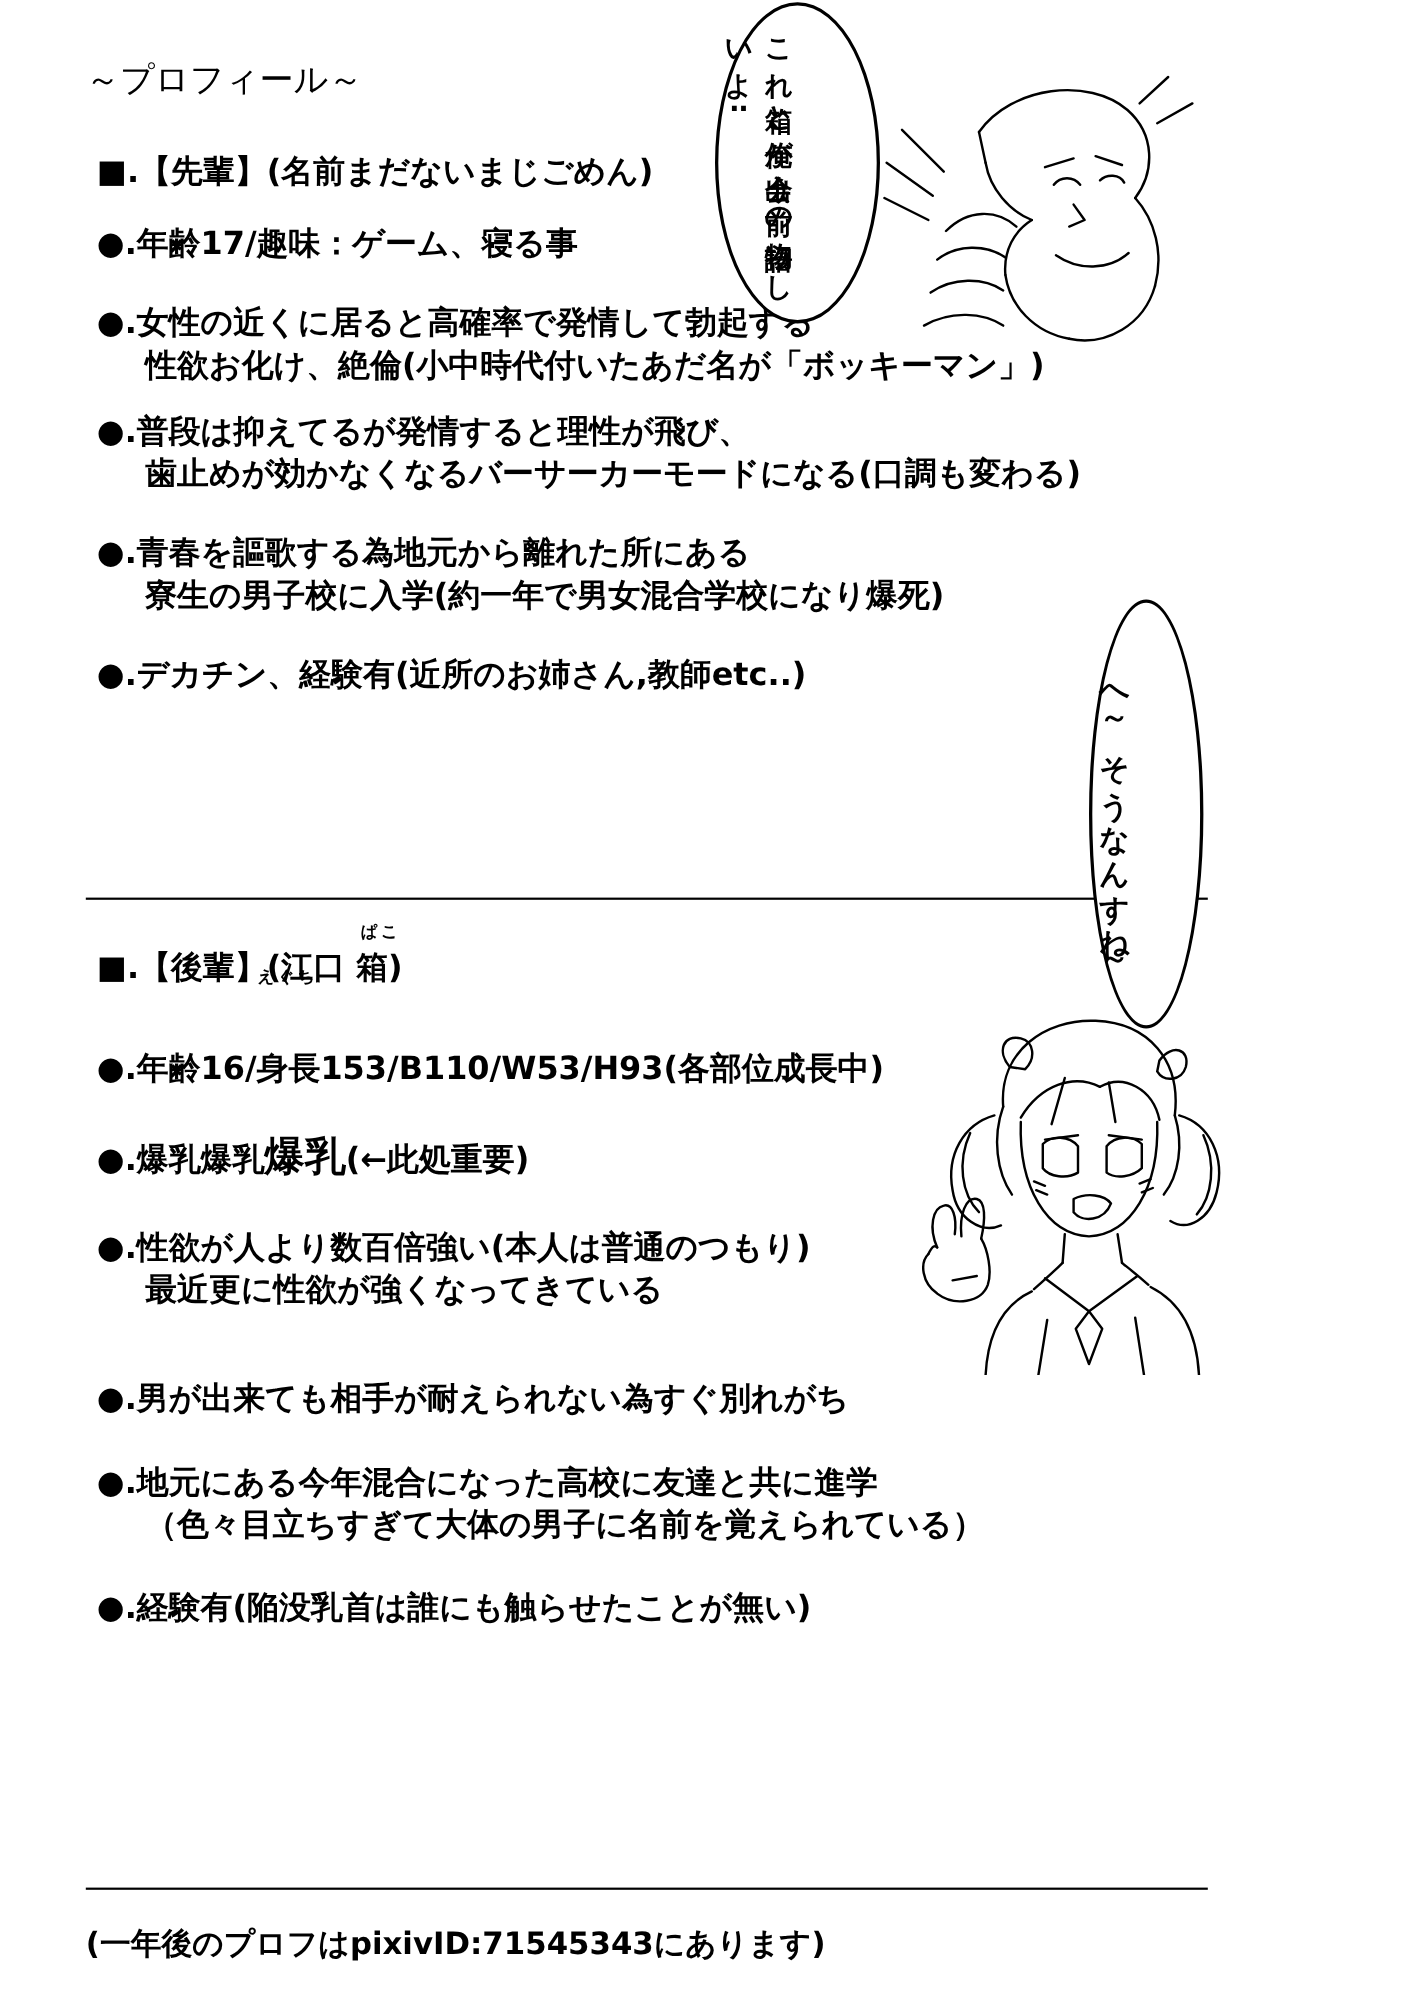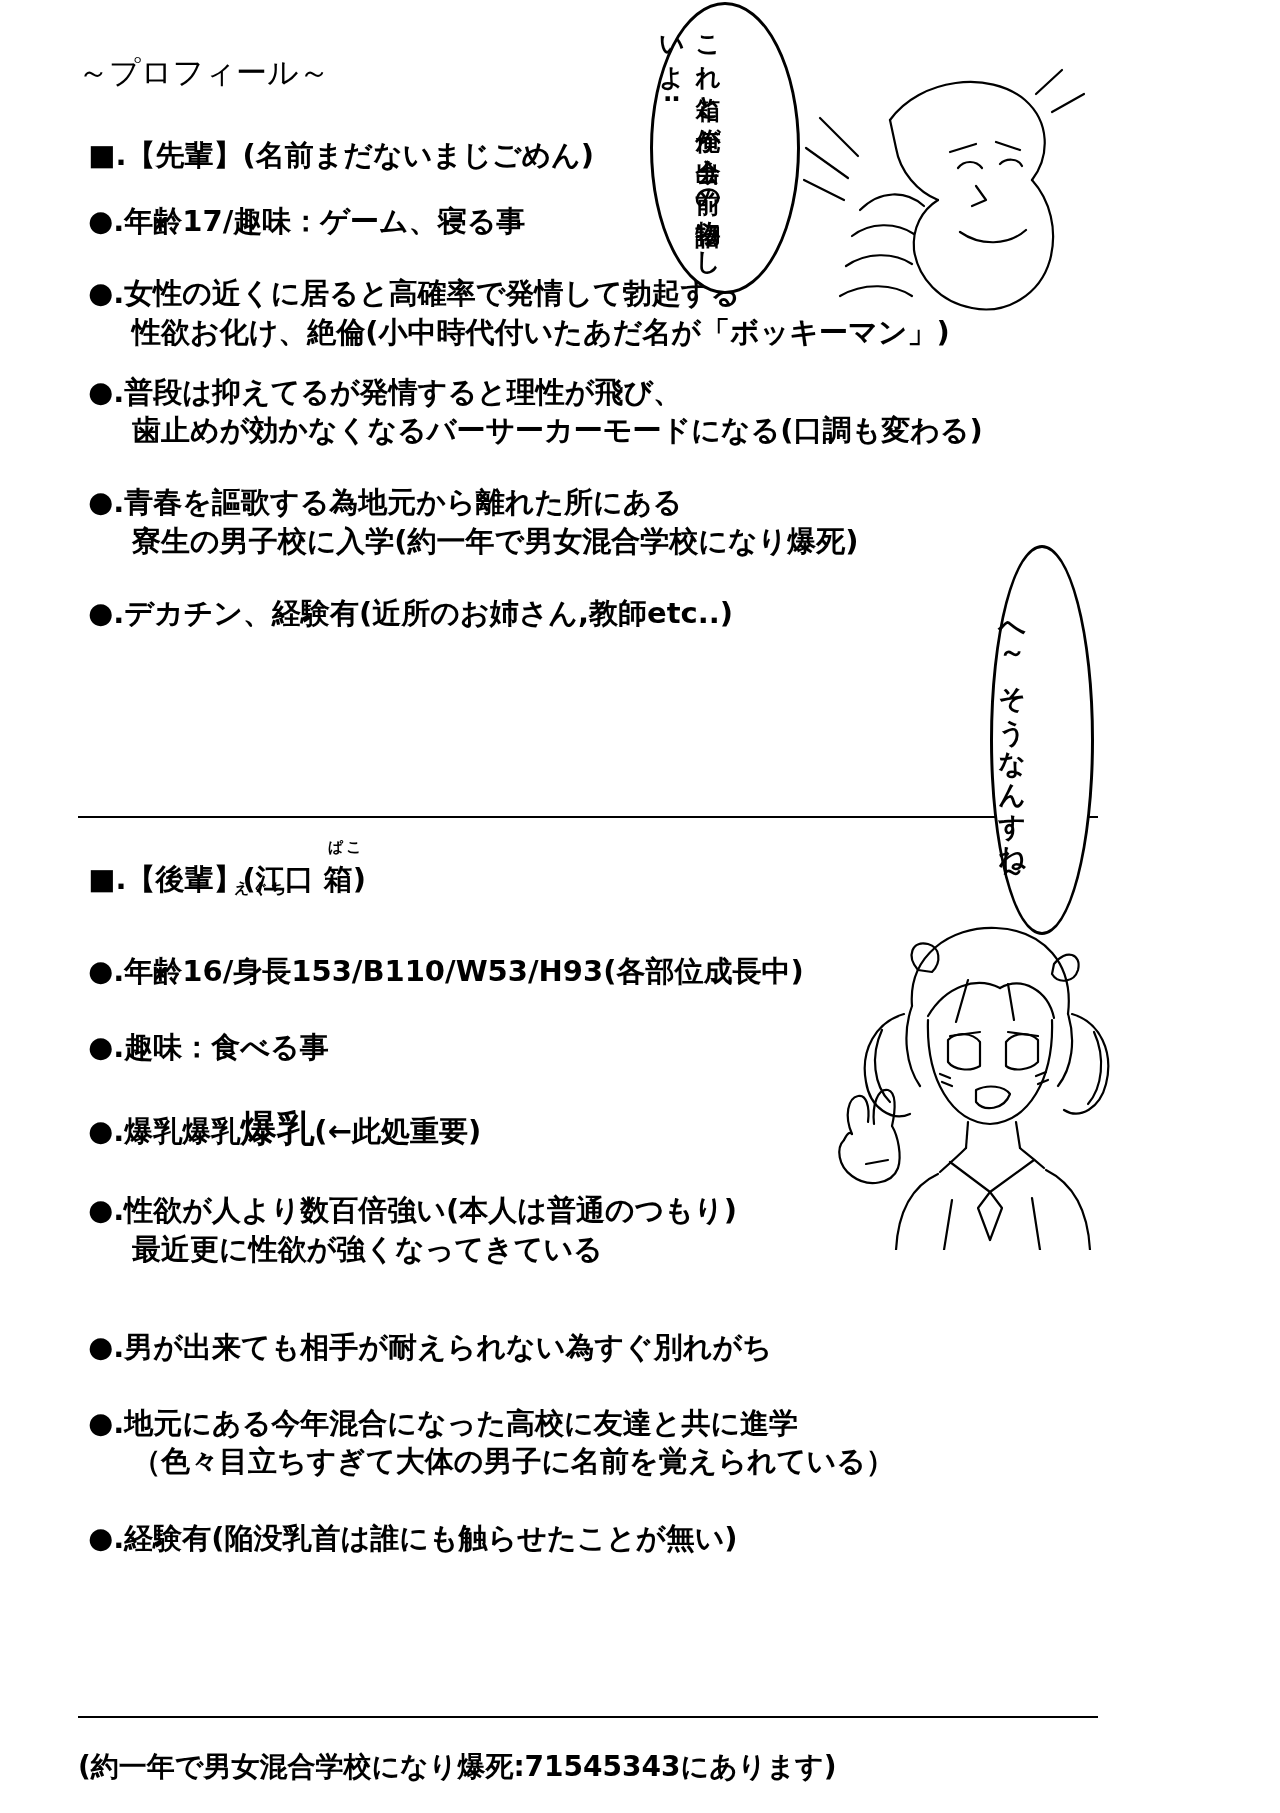--- a/index.html
+++ b/index.html
@@ -156,23 +156,20 @@
     <div style="position:relative;height:40px;">
       <span class="small-furi" style="left:146px; top:-22px;margin-top:41px;">えぐち</span>
       <span class="small-furi" style="left:240px; top:-22px;">ぱこ</span>
       <span class="head-line" style="position:absolute;left:0;top:0;">■.【後輩】(江口 箱)</span>
     </div>
 
     <div class="bullet" style="margin-top:52px;">
       <span>●.年齢16/身長153/B110/W53/H93(各部位成長中)</span>
     </div>
 
-    <div class="bullet" style="margin-top:38px;">
-      <span>●.趣味：食べる事</span>
-    </div>
 
     <div class="bullet" style="margin-top:38px;">
       <span>●.爆乳爆乳</span><span class="big">爆乳</span><span>(←此処重要)</span>
     </div>
 
     <div class="bullet" style="margin-top:38px;">
       <span>●.性欲が人より数百倍強い(本人は普通のつもり)</span>
       <span class="l2">最近更に性欲が強くなってきている</span>
     </div>
 
@@ -185,21 +182,21 @@
       <span class="l2">（色々目立ちすぎて大体の男子に名前を覚えられている）</span>
     </div>
 
     <div class="bullet" style="margin-top:38px;">
       <span>●.経験有(陥没乳首は誰にも触らせたことが無い)</span>
     </div>
   </div>
 
   <hr class="rule" style="top:1716px;">
 
-  <div class="footer">(約一年で男女混合学校になり爆死:71545343にあります)</div>
+  <div class="footer">(一年後のプロフはpixivID:71545343にあります)</div>
 
   <div class="bubble" id="bubble1">
     <div class="vtext">これ箱と俺が出会う前の物語らしいよ‥</div>
   </div>
 
   <div class="bubble" id="bubble2">
     <div class="vtext">へ～そうなんすね～</div>
   </div>
 
   <div class="art" id="art-top">

